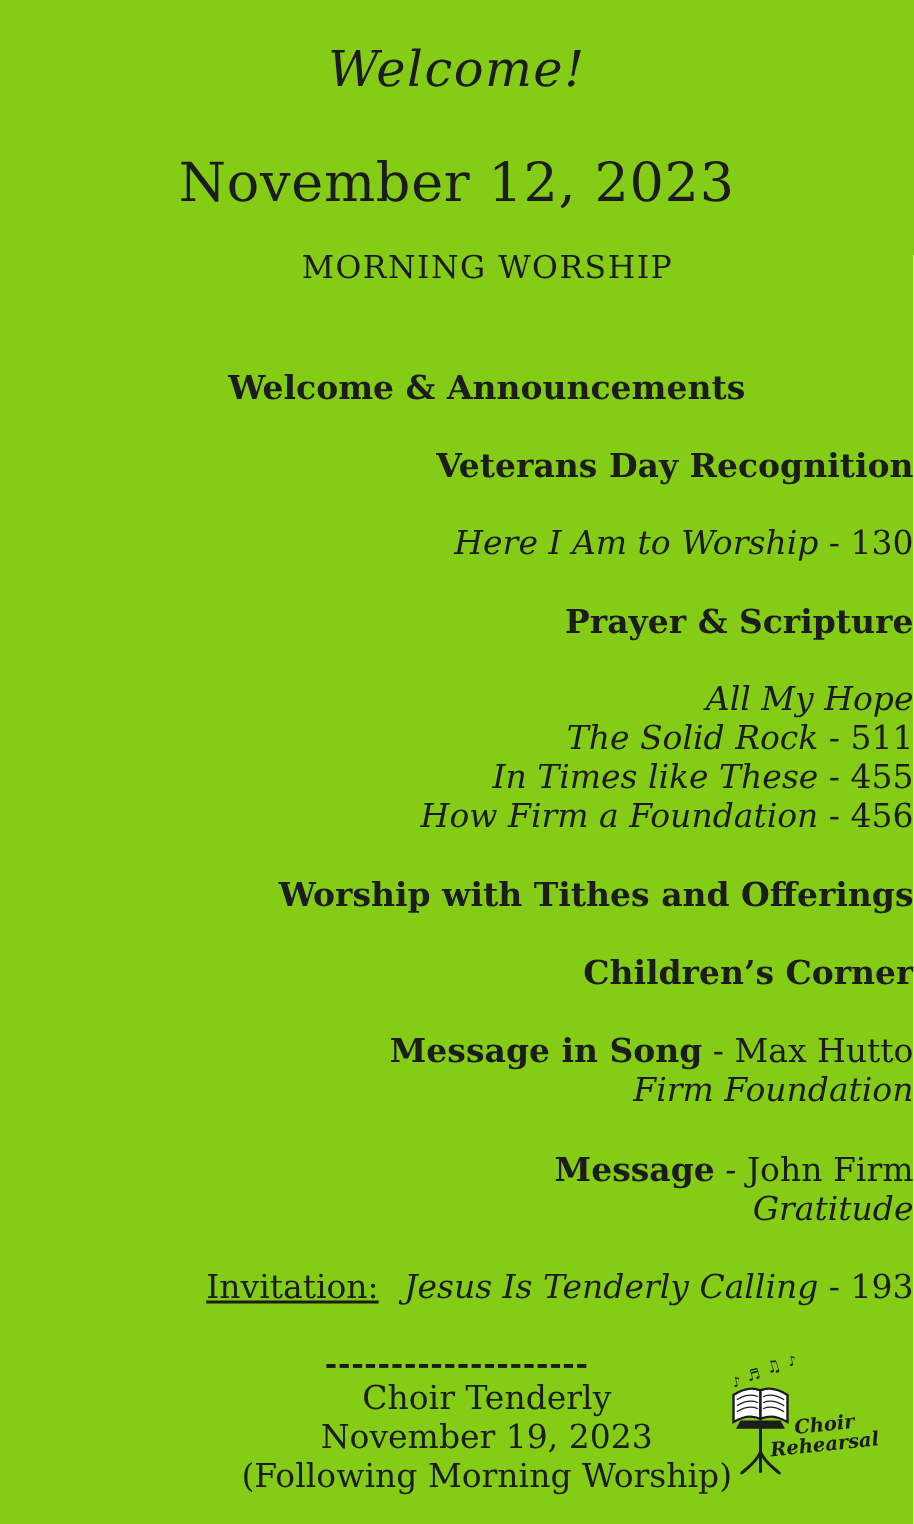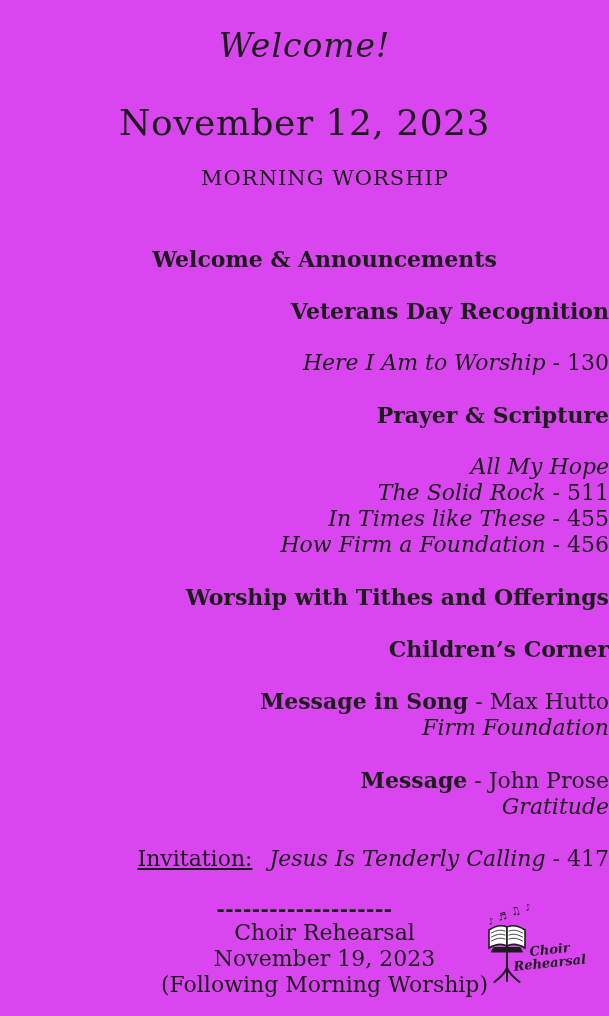--- a/index.html
+++ b/index.html
@@ -5,21 +5,21 @@
   * { margin:0; padding:0; box-sizing:border-box; }
   html,body { background:#ffffff; }
   body {
     font-family:"DejaVu Serif", serif;
     color:#1c1c1c;
   }
   .page {
     position:relative;
     width:609px; height:1016px;
     margin:0 auto;
-    background:#d946ef;
+    background:#84cc16;
     text-align:center;
     padding-top:26px;
     overflow:hidden;
   }
   .welcome-script {
     font-size:33px;
     font-style:italic;
     line-height:1.2;
     letter-spacing:1px;
   }
@@ -95,29 +95,29 @@
   <div class="line bold gap">Worship with Tithes and Offerings</div>
 
   <div class="line bold gap">Children’s Corner</div>
 
   <div class="gap">
     <div class="line"><span class="bold">Message in Song</span><span> - Max Hutto</span></div>
     <div class="line it">Firm Foundation</div>
   </div>
 
   <div class="gap">
-    <div class="line"><span class="bold">Message</span><span> - John Prose</span></div>
+    <div class="line"><span class="bold">Message</span><span> - John Firm</span></div>
     <div class="line it">Gratitude</div>
   </div>
 
-  <div class="line gap"><span class="inv-label">Invitation:</span><span class="it">Jesus Is Tenderly Calling</span><span> - 417</span></div>
+  <div class="line gap"><span class="inv-label">Invitation:</span><span class="it">Jesus Is Tenderly Calling</span><span> - 193</span></div>
 
   <div class="divider">--------------------</div>
 
-  <div class="line">Choir Rehearsal</div>
+  <div class="line">Choir Tenderly</div>
   <div class="line">November 19, 2023</div>
   <div class="line">(Following Morning Worship)</div>
 
   <div class="logo">
     <svg viewBox="0 0 100 92" xmlns="http://www.w3.org/2000/svg">
       <g fill="#1c1c1c">
         <text class="note" x="3" y="25" font-size="9" transform="rotate(-14 3 25)">♪</text>
         <text class="note" x="13" y="21" font-size="10" transform="rotate(-16 13 21)">♬</text>
         <text class="note" x="26" y="16" font-size="11" transform="rotate(-18 26 16)">♫</text>
         <text class="note" x="40" y="11" font-size="9" transform="rotate(-14 40 11)">♪</text>

